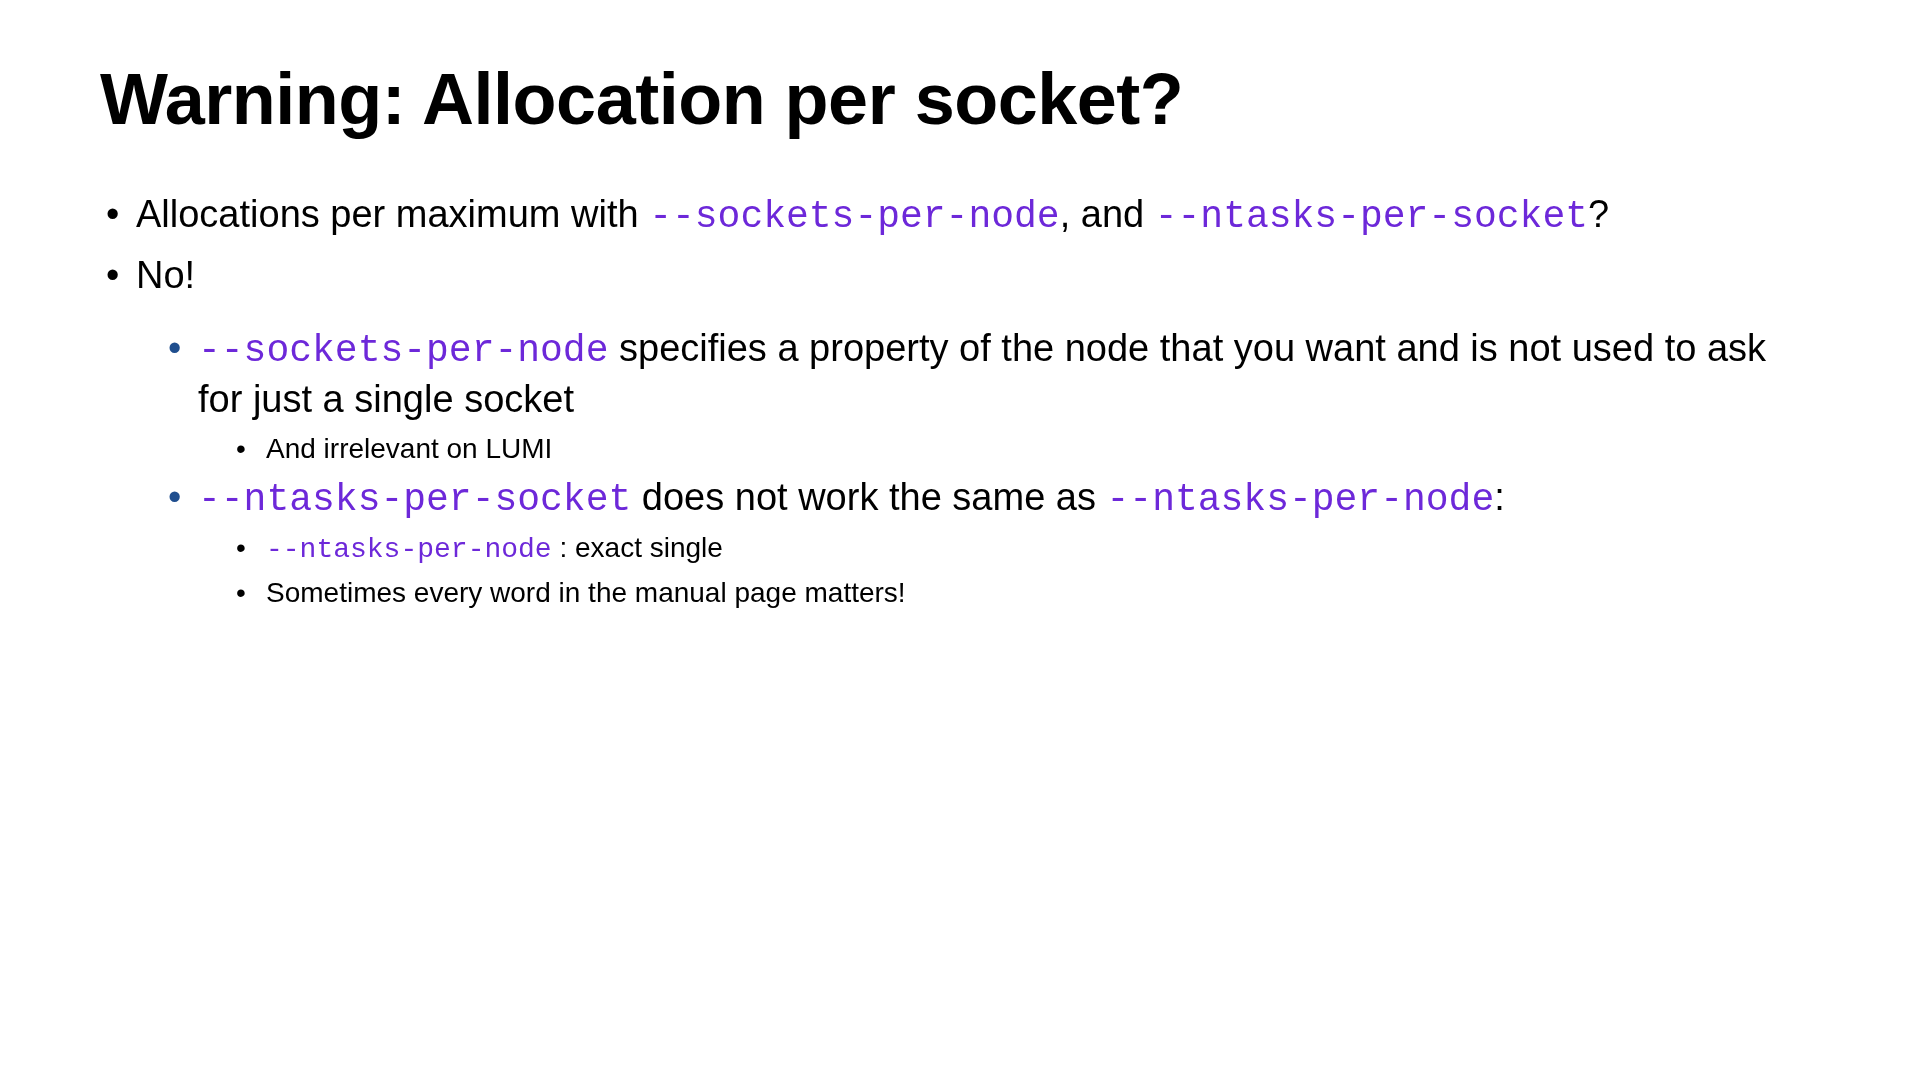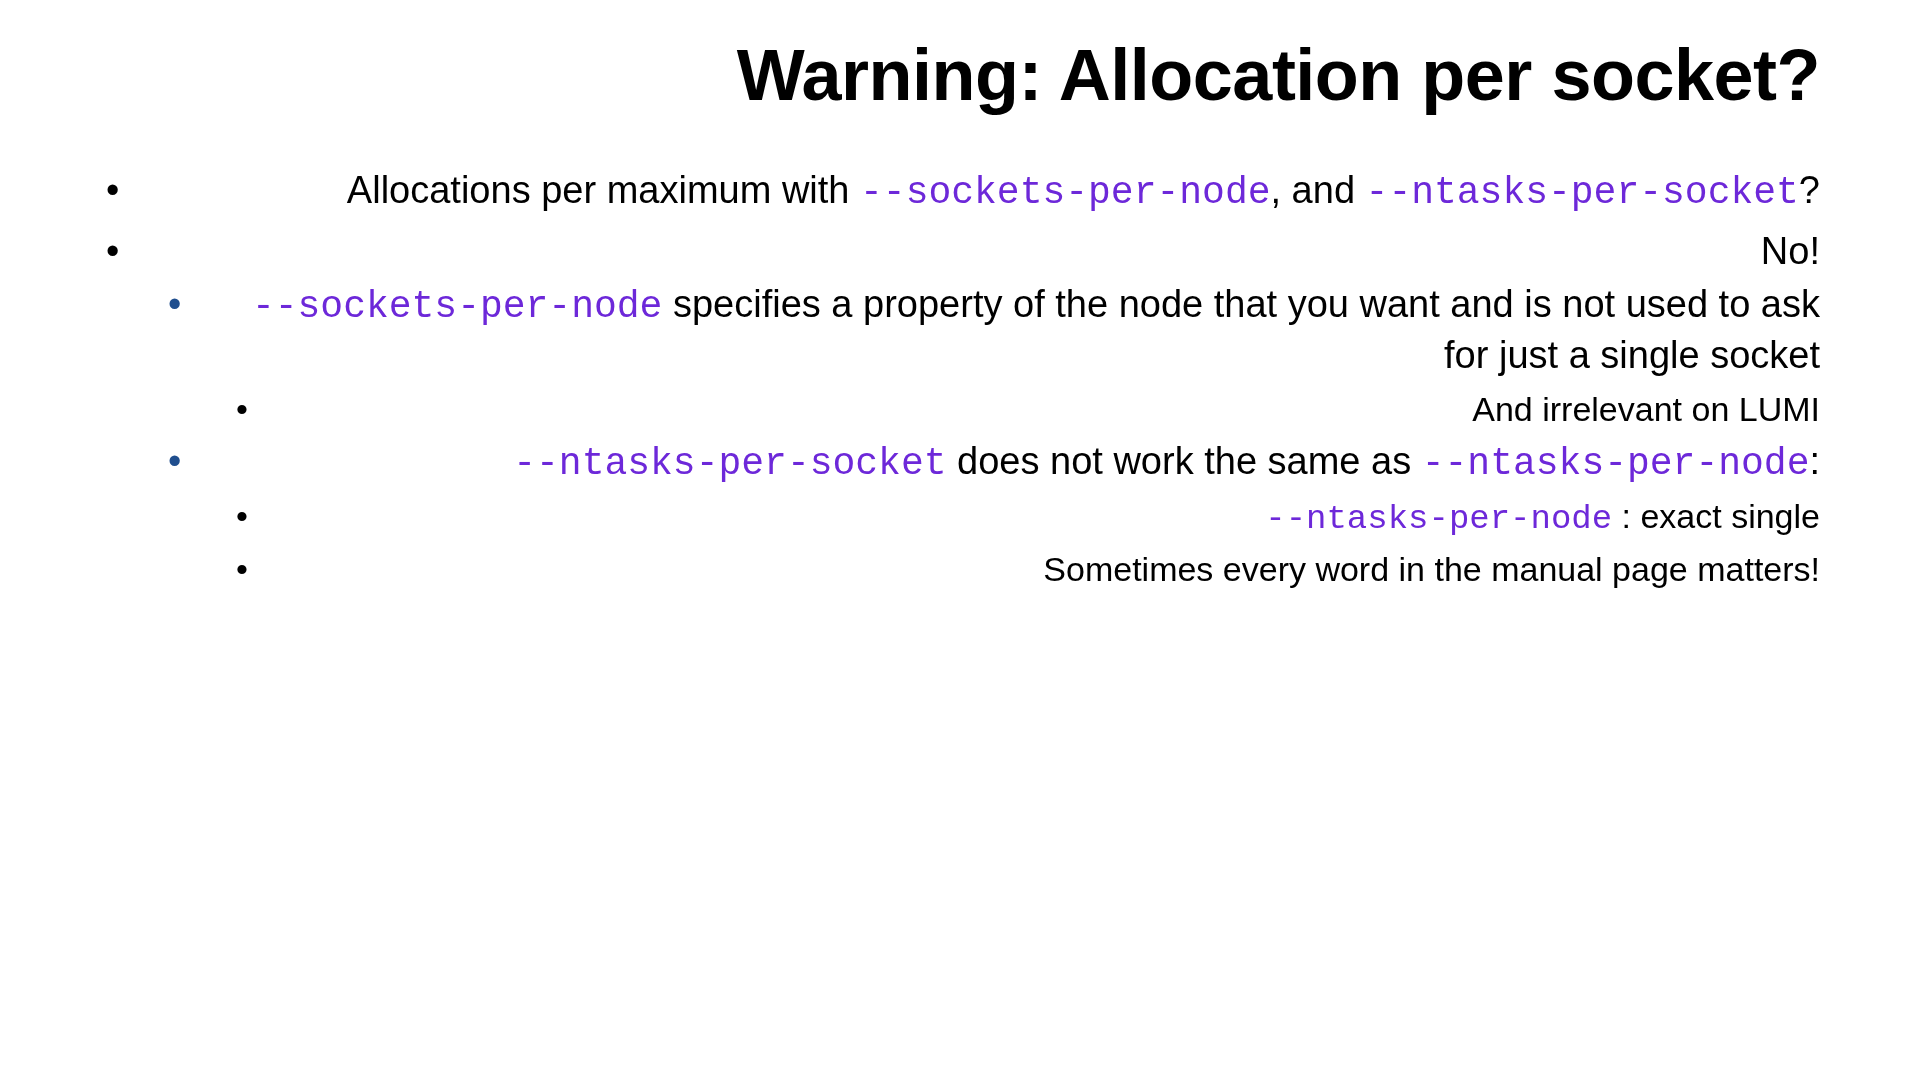--- a/index.html
+++ b/index.html
@@ -9,22 +9,21 @@
     height: 1080px;
     background: #ffffff;
     font-family: "Segoe UI", "Helvetica Neue", Arial, sans-serif;
     color: #000;
     overflow: hidden;
   }
   .slide {
     box-sizing: border-box;
     width: 1920px;
     height: 1080px;
-    padding: 36px 100px 60px 100px;
-    text-align: right;
+    padding: 60px 100px 60px 100px;
   }
   h1.title {
     margin: 0 0 50px 0;
     font-weight: 700;
     font-size: 72px;
     line-height: 1.1;
     letter-spacing: -0.5px;
   }
   ul {
     list-style: none;
@@ -41,21 +40,21 @@
   }
   ul.lvl1 > li::before {
     content: "•";
     position: absolute;
     left: 6px;
     top: 0;
     color: #000;
   }
   
   ul.lvl2 {
-    margin-top: 2px;
+    margin-top: 22px;
     padding-left: 26px;
   }
   ul.lvl2 > li {
     position: relative;
     padding-left: 36px;
     font-size: 38px;
     line-height: 1.3;
     margin-bottom: 6px;
   }
   ul.lvl2 > li::before {
@@ -66,21 +65,21 @@
     color: #1f4e8e;
   }
   
   ul.lvl3 {
     margin-top: 6px;
     padding-left: 32px;
   }
   ul.lvl3 > li {
     position: relative;
     padding-left: 36px;
-    font-size: 34px;
+    font-size: 28px;
     line-height: 1.3;
     margin-bottom: 6px;
   }
   ul.lvl3 > li::before {
     content: "•";
     position: absolute;
     left: 6px;
     top: 0;
     color: #000;
   }

